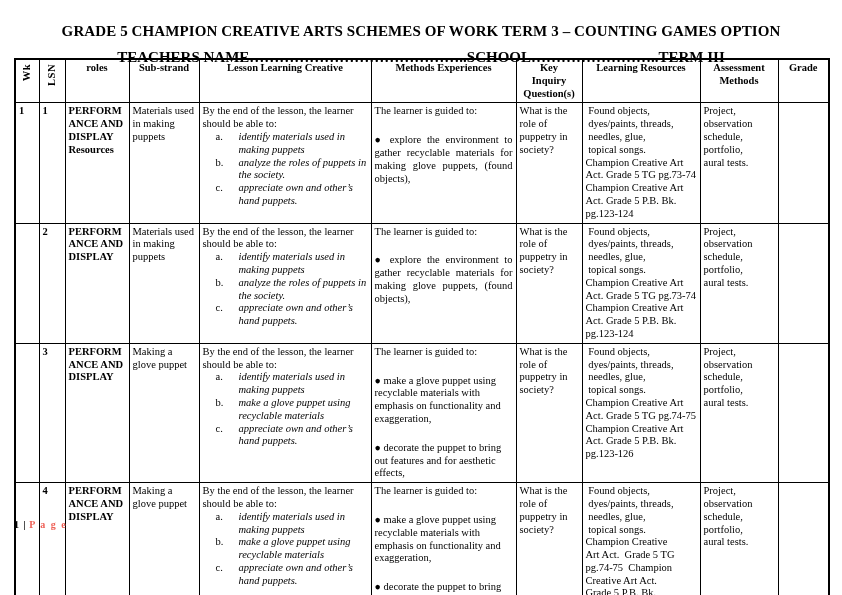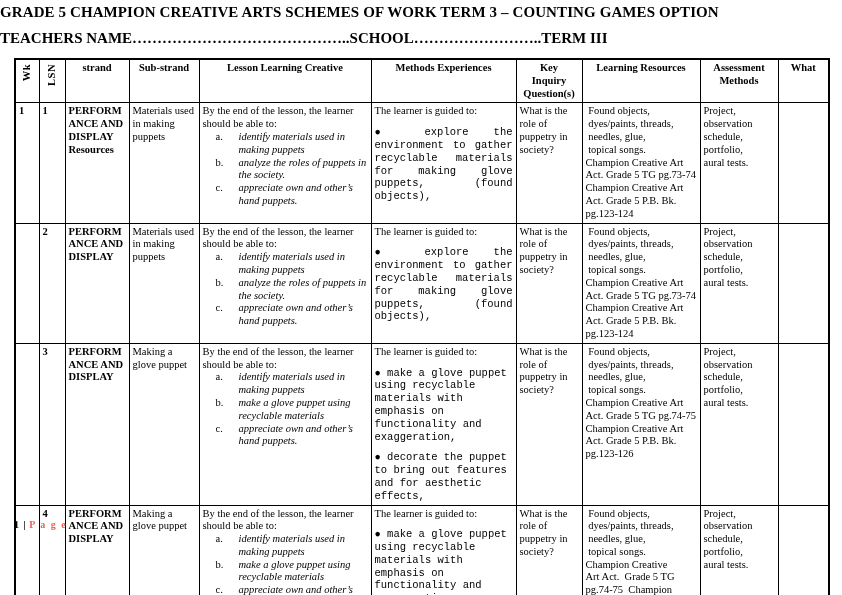--- a/index.html
+++ b/index.html
@@ -4,21 +4,21 @@
 <style>
   * { margin: 0; padding: 0; box-sizing: border-box; }
   html, body { background: #ffffff; }
   body {
     width: 842px; height: 595px;
     position: relative;
     font-family: "Liberation Serif", "DejaVu Serif", serif;
     color: #000000;
     overflow: hidden;
   }
-  .doc-header { padding-top: 4px; }
+  .doc-header { text-align: center; padding-top: 23px; }
   .doc-title {
     font-size: 15px; font-weight: bold; letter-spacing: 0.1px;
   }
   .doc-subtitle {
     font-size: 15px; font-weight: bold; margin-top: 9px;
   }
   table.sow {
     position: absolute; left: 14px; top: 58px;
     width: 814px;
     border-collapse: collapse;
@@ -42,21 +42,21 @@
     margin: 2px auto 0 auto;
     font-weight: bold;
     letter-spacing: 0.5px;
   }
   .pre { white-space: pre-wrap; margin-top: 36px; }
   .bold { font-weight: bold; }
   .strand-cell { font-weight: bold; overflow-wrap: anywhere; margin-top: 48px; }
   .oc { display: flex; padding-left: 13px; }
   .oc-l { width: 23px; flex: 0 0 23px; }
   .oc-t { flex: 1 1 auto; font-style: italic; }
-  .exp { margin-top: 8px; font-family: Liberation Mono, monospace; }
+  .exp { margin-top: 16px; }
   .exp.just { text-align: justify; }
   td.center-num { text-align: left; font-weight: bold; padding-left: 5px; }
   .page-footer {
     position: absolute; left: 14px; top: 519px;
     font-size: 10px; font-weight: bold;
     background: transparent;
   }
   .page-footer .num { color: #000; letter-spacing: 1px; }
   .page-footer .word { color: #ee5f55; letter-spacing: 1.5px; }
 </style>
@@ -78,31 +78,31 @@
       <col style="width:145px">
       <col style="width:66px">
       <col style="width:118px">
     <col style="width:78px">
       <col style="width:51px">
   </colgroup>
   <thead>
     <tr>
       <th><span class="vert">Wk</span></th>
       <th><span class="vert">LSN</span></th>
-      <th>strand</th>
+      <th>roles</th>
       <th>Sub-strand</th>
       <th>Lesson Learning Creative</th>
       <th class="hdr-right">Methods Experiences</th>
       <th class="hdr-left pre">Key
 Inquiry
 Question(s)</th>
       <th>Learning Resources</th>
       <th class="pre">Assessment
 Methods</th>
-      <th>What</th>
+      <th>Grade</th>
     </tr>
   </thead>
   <tbody>
 
     <tr style="height:118px">
       <td class="center-num">1</td>
       <td class="center-num">1</td>
       <td class="strand-cell">
         <span>PERFORMANCE AND DISPLAY</span>
         <div class="bold">Resources</div>

